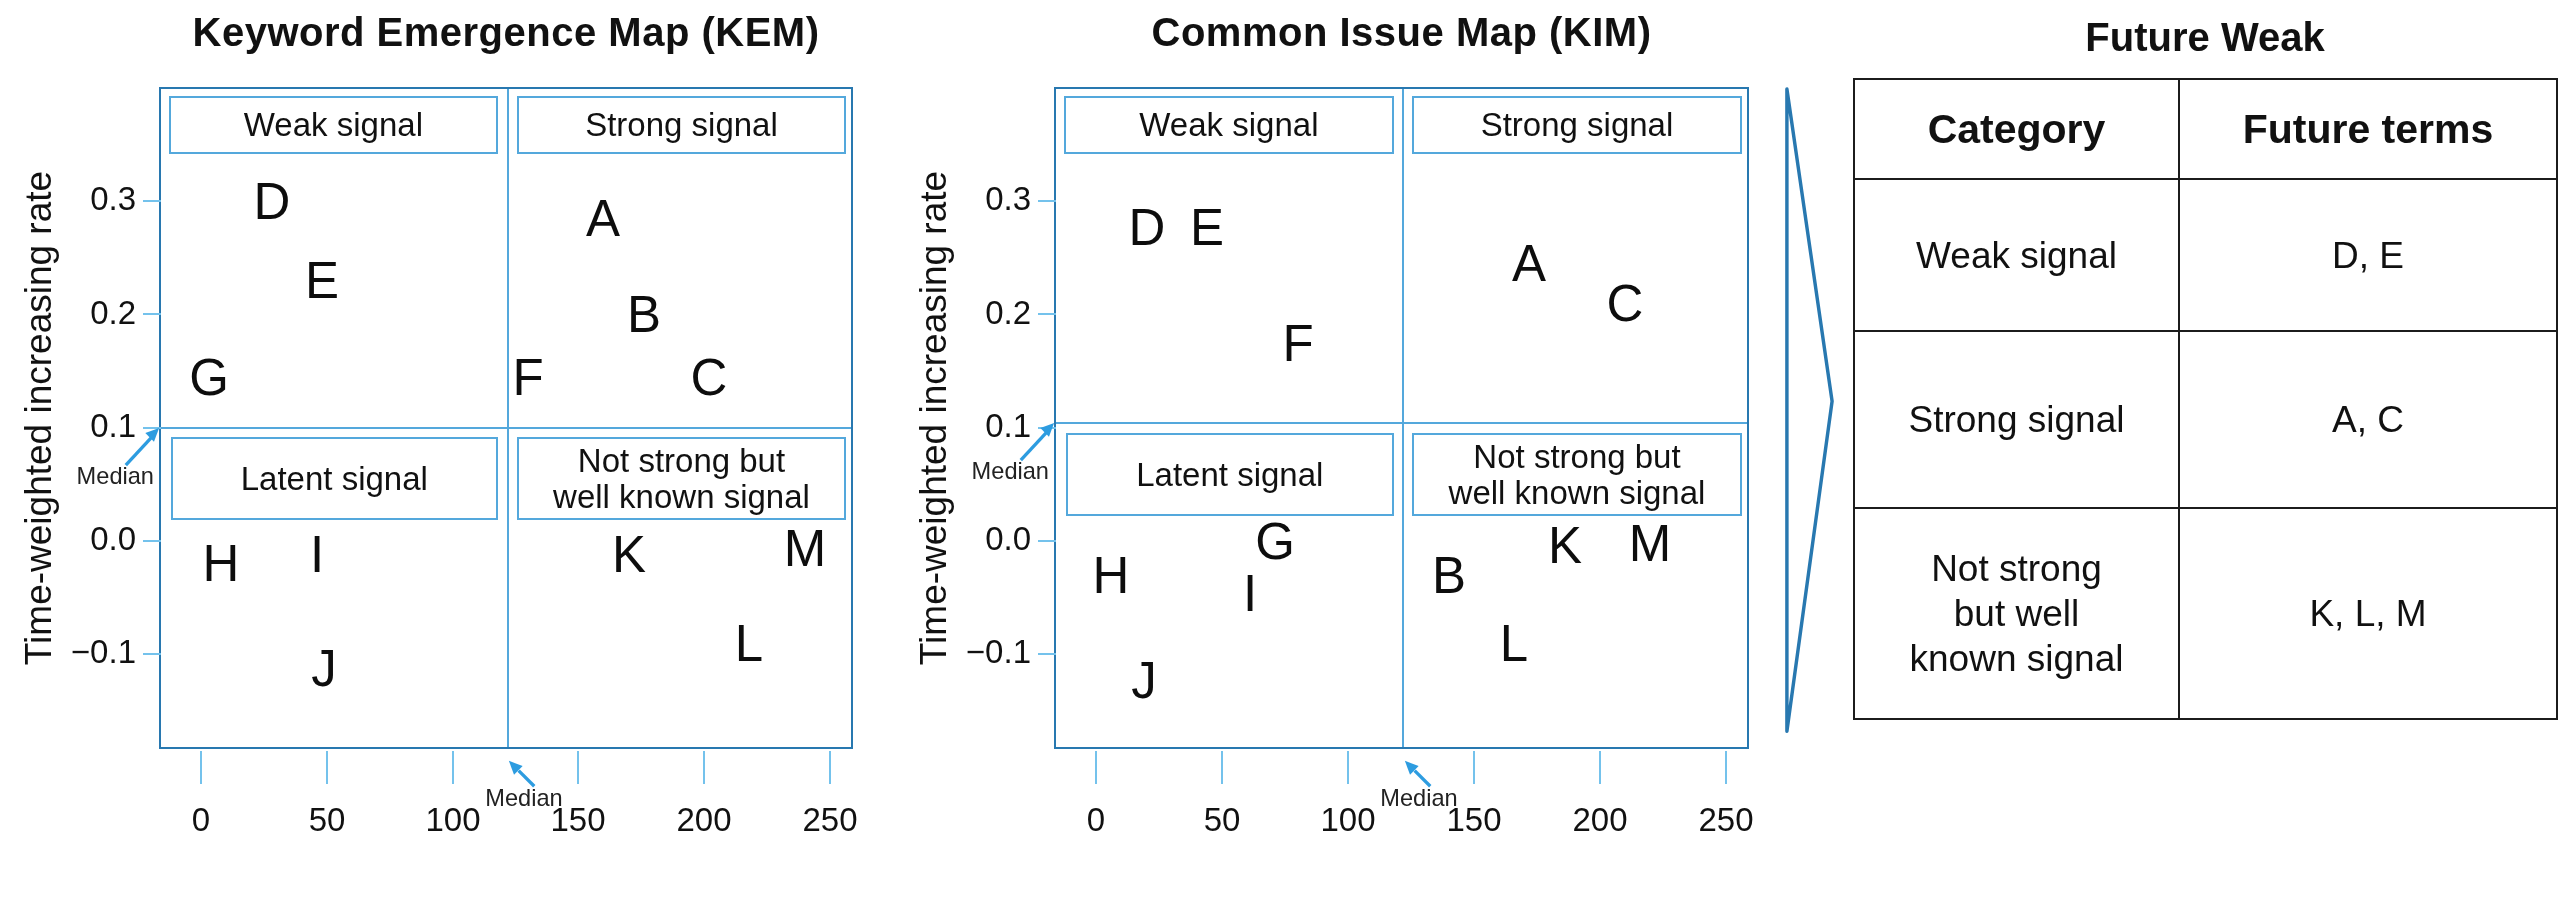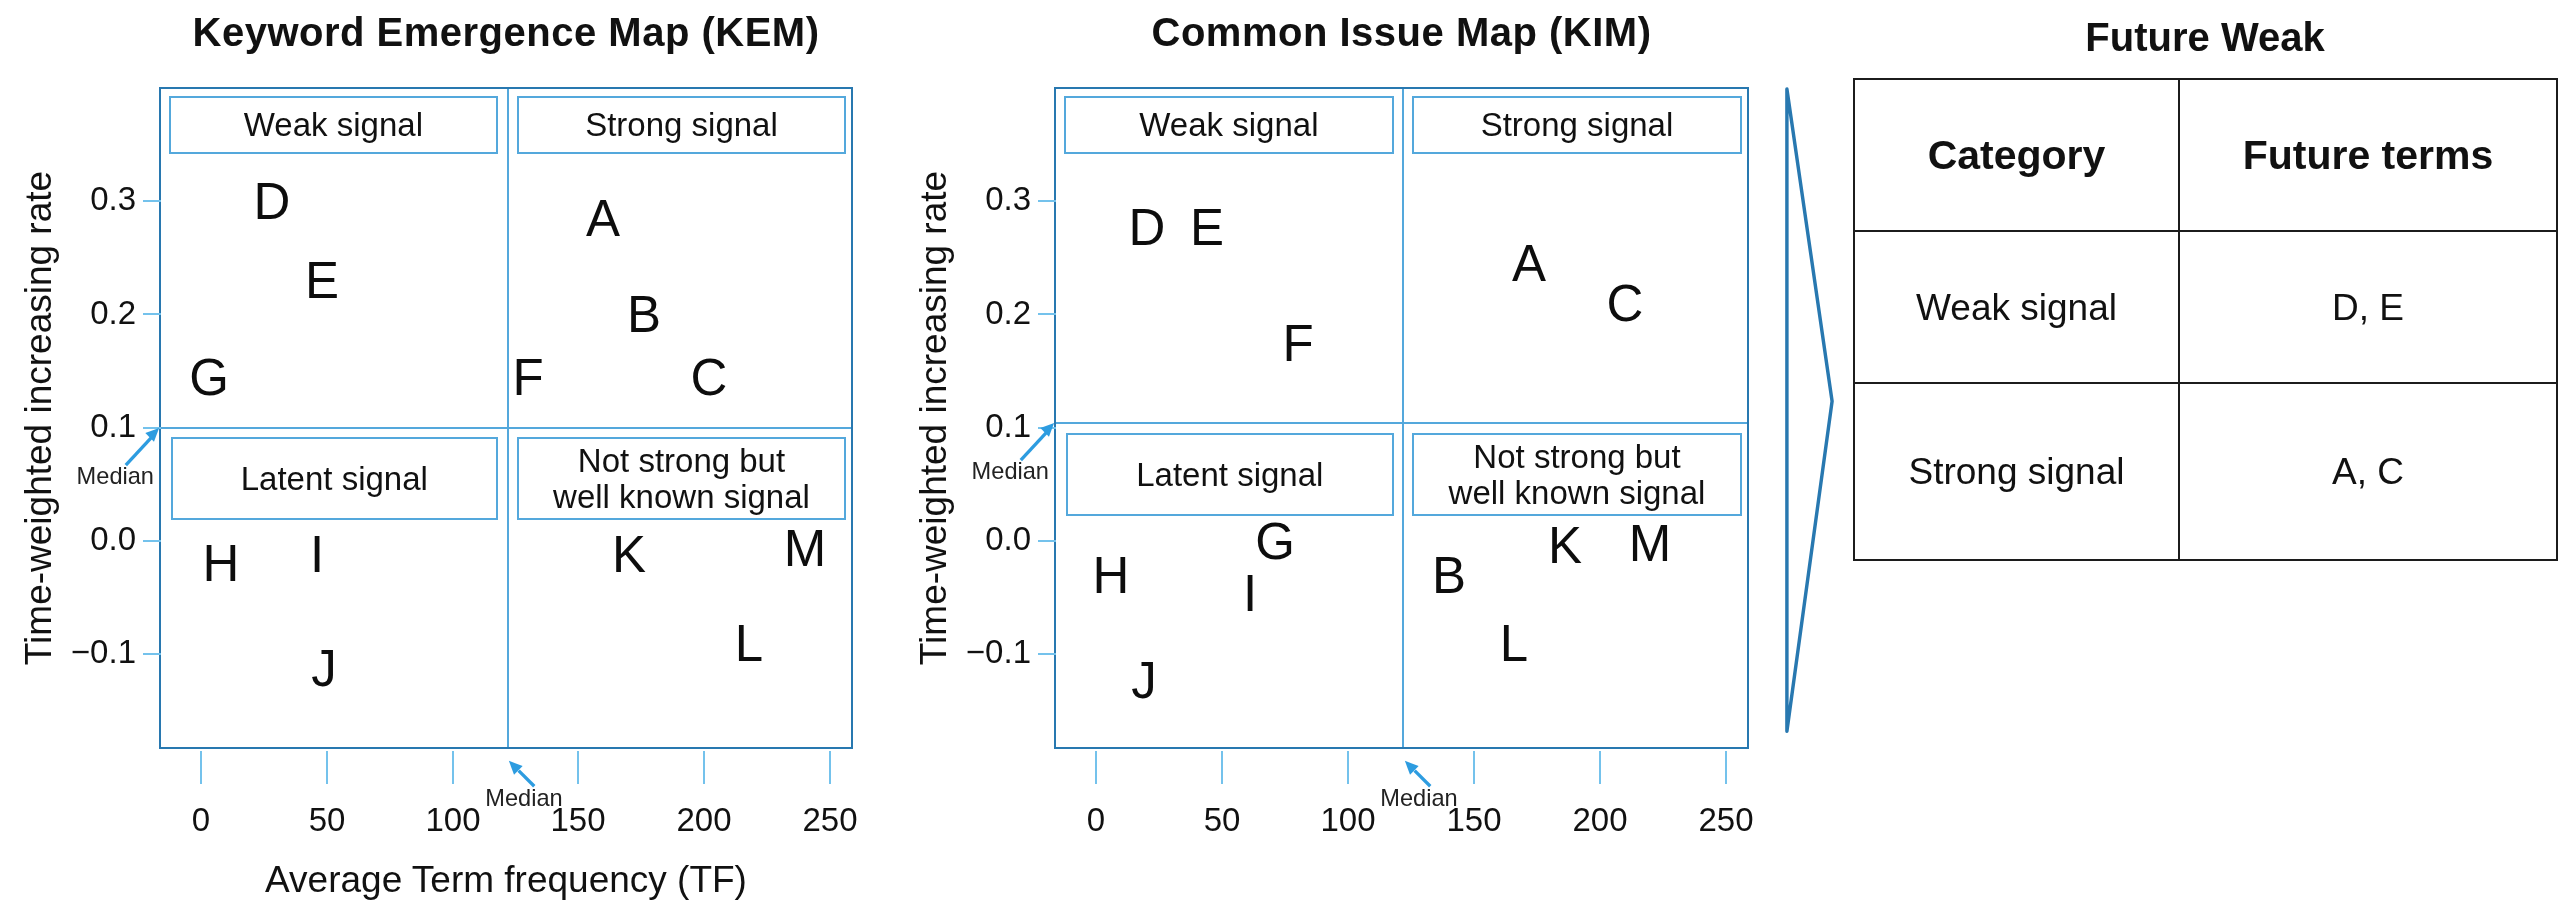--- a/index.html
+++ b/index.html
@@ -134,21 +134,20 @@
           <line x1="10" y1="44" x2="36" y2="16" stroke="#2d9ce0" stroke-width="3.4"></line>
           <polygon points="44,6 38.7,20.1 29.9,11.3" fill="#2d9ce0"></polygon>
         </svg>
         <div class="median-text side" style="top: 374px; left: -204px;">Median</div>
         <svg width="43" height="43" class="arrow-svg" style="left: 342px; top: 666px;" viewBox="0 0 44 44">
           <line x1="32" y1="32" x2="16" y2="16" stroke="#2d9ce0" stroke-width="3.4"></line>
           <polygon points="6,6 20.1,11.3 11.3,20.1" fill="#2d9ce0"></polygon>
         </svg>
         <div class="median-text bottom" style="left: 363px; top: 696px;">Median</div>
       </div>
-    <div class="axis-label-x">Average Term frequency (TF)</div>
     <div class="axis-label-y">Time-weighted increasing rate</div>
   </section>
 
   <section class="chart" id="chart-1">
     <h2 class="chart-title">Common Issue Map (KIM)</h2>
     <div class="plot">
         <div class="vline" style="left: 346px;"></div>
         <div class="hline" style="top: 333px;"></div>
         <div class="qbox" style="left: 7.9px; top: 6.9px; width: 330px; height: 58px;">Weak signal</div>
         <div class="qbox" style="left: 356px; top: 6.9px; width: 330px; height: 58px;">Strong signal</div>
@@ -209,32 +208,38 @@
   </svg>
 
   <section id="future-sign">
     <h2 class="fs-title">Future Weak</h2>
     <table class="fs-table">
       <colgroup>
           <col style="width:325px">
           <col style="width:378px">
         </colgroup>
       <thead>
-          <tr style="height: 152px;">
+          <tr style="height: 100px;">
             <th>Category</th>
             <th>Future terms</th>
           </tr>
         </thead>
       <tbody>
           <tr style="height: 152px;">
             <td>Weak signal</td>
             <td>D, E</td>
           </tr>
           <tr style="height: 177px;">
             <td>Strong signal</td>
             <td>A, C</td>
           </tr>
+          <tr style="height: 211px;">
+            <td>Not strong
+but well
+known signal</td>
+            <td>K, L, M</td>
+          </tr>
         </tbody>
     </table>
   </section>
 
 </div>
 
 
 </body></html>

